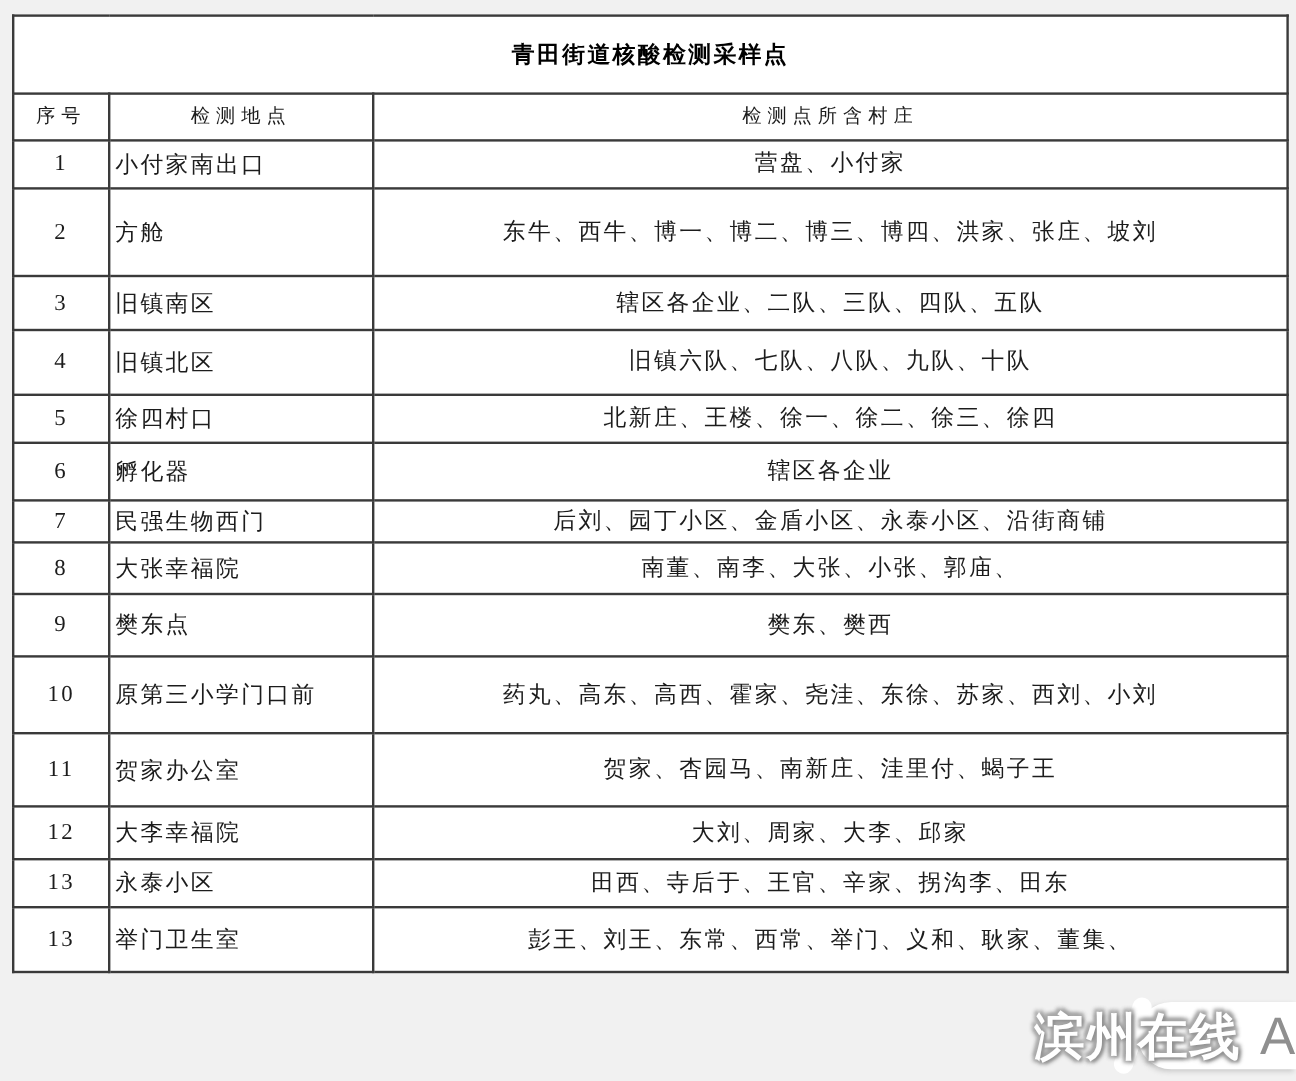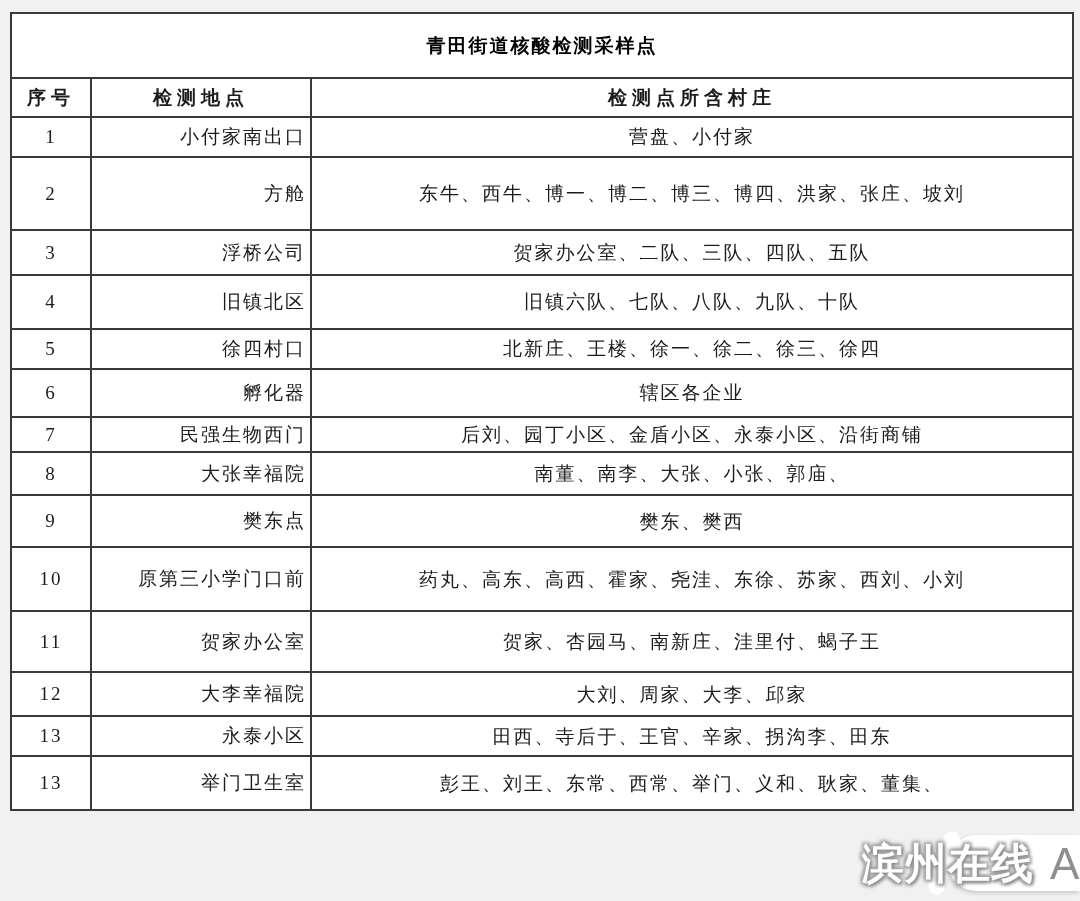--- a/index.html
+++ b/index.html
@@ -38,32 +38,32 @@
     height: 59px;
     text-align: center;
     font-size: 24px;
     font-weight: bold;
     letter-spacing: 2px;
     color: #000;
   }
   tr.header-row th {
     height: 33px;
     text-align: center;
-    font-weight: bold;
-    font-size: 19px;
+    font-weight: normal;
+    font-size: 16px;
     letter-spacing: 5px;
     background: #ffffff;
   }
   td.c-no {
     text-align: center;
     letter-spacing: 0;
     font-size: 19px;
   }
   td.c-loc {
-    text-align: right;
+    text-align: left;
   }
   td.c-vil {
     text-align: center;
     padding-left: 8px;
     line-height: 1.55;
   }
   col.col-no  { width: 80px; }
   col.col-loc { width: 220px; }
   col.col-vil { width: 762px; }
 
@@ -150,22 +150,22 @@
         <td class="c-loc">小付家南出口</td>
         <td class="c-vil">营盘、小付家</td>
       </tr>
       <tr style="height:73px">
         <td class="c-no">2</td>
         <td class="c-loc">方舱</td>
         <td class="c-vil">东牛、西牛、博一、博二、博三、博四、洪家、张庄、坡刘</td>
       </tr>
       <tr style="height:45px">
         <td class="c-no">3</td>
-        <td class="c-loc">浮桥公司</td>
-        <td class="c-vil">贺家办公室、二队、三队、四队、五队</td>
+        <td class="c-loc">旧镇南区</td>
+        <td class="c-vil">辖区各企业、二队、三队、四队、五队</td>
       </tr>
       <tr style="height:54px">
         <td class="c-no">4</td>
         <td class="c-loc">旧镇北区</td>
         <td class="c-vil">旧镇六队、七队、八队、九队、十队</td>
       </tr>
       <tr style="height:40px">
         <td class="c-no">5</td>
         <td class="c-loc">徐四村口</td>
         <td class="c-vil">北新庄、王楼、徐一、徐二、徐三、徐四</td>

